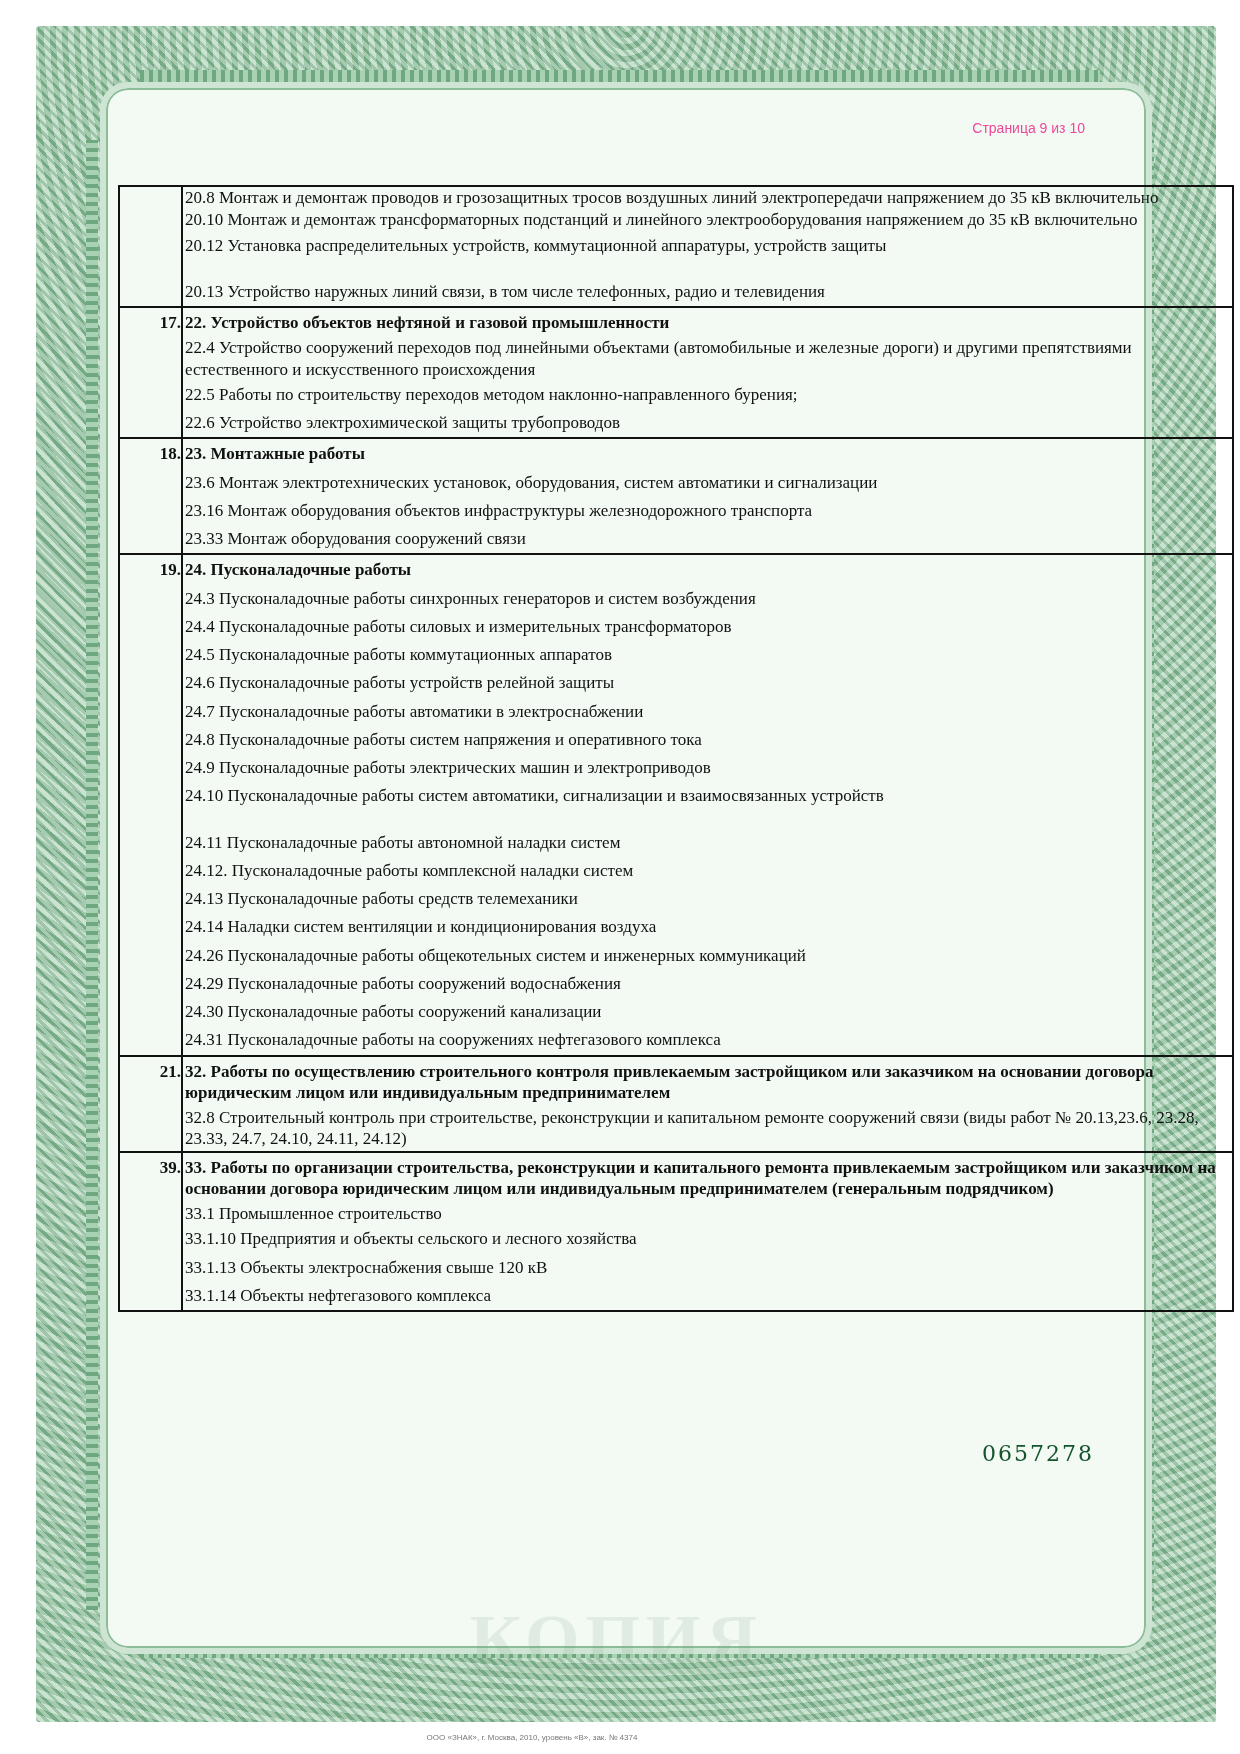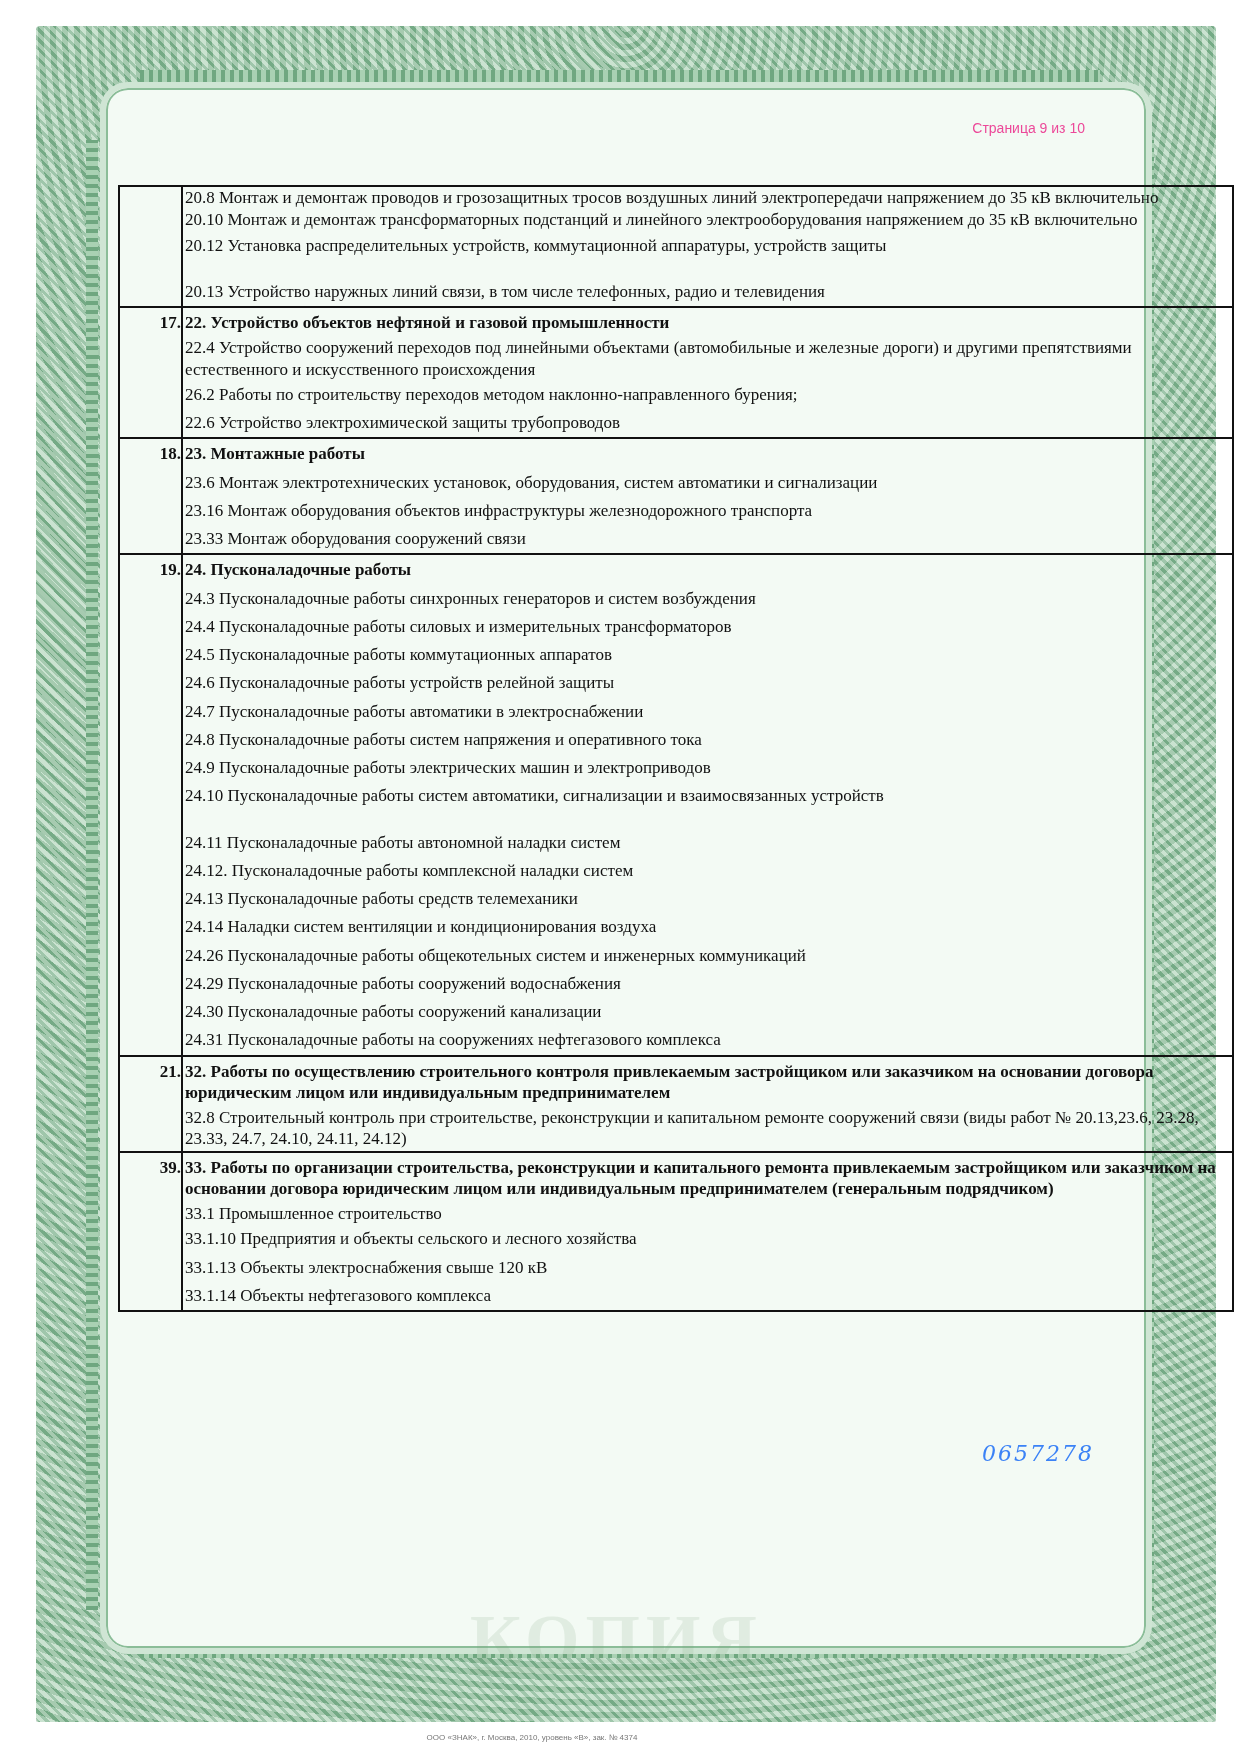--- a/index.html
+++ b/index.html
@@ -24,21 +24,21 @@
   table.main td { border-left:2px solid #111; border-right:2px solid #111; vertical-align:top; padding:0; }
   table.main tr.grp td { border-top:2px solid #111; }
   table.main tr.last td { border-bottom:2px solid #111; }
   td.num { width:61px; text-align:right; font-weight:bold; padding-top:4px !important; }
   td.body { padding:0 4px 0 2px !important; }
   .line { padding:3px 0 4px 0; }
   .line.tight { padding:0 0 1px 0; }
   .line.gap { padding-bottom:22px; }
   .head { font-weight:bold; padding:4px 0 4px 0; }
 
-  .serial { position:absolute; left:982px; top:1560px; font-family:"DejaVu Serif", serif; font-size:22px; letter-spacing:2px; color:#3b82f6;font-style:italic; }
+  .serial { position:absolute; left:982px; top:1560px; font-family:"DejaVu Serif", serif; font-size:22px; letter-spacing:2px; color:#14532d; }
   .imprint { position:absolute; left:0; width:1064px; top:1733px; text-align:center; font-family:"Liberation Sans", sans-serif; font-size:8px; color:#777; }
 </style>
 </head>
 <body>
 
 <div class="frame-outer"></div>
 <div class="band top"></div>
 <div class="band bottom"></div>
 <div class="band left"></div>
 <div class="band right"></div>
@@ -58,21 +58,21 @@
       <div class="line gap">20.12  Установка распределительных устройств, коммутационной аппаратуры, устройств защиты</div>
       <div class="line">20.13  Устройство наружных линий связи, в том числе телефонных, радио и телевидения</div>
     </td>
   </tr>
 
   <tr class="grp">
     <td class="num">17.</td>
     <td class="body">
       <div class="head">22.  Устройство объектов нефтяной и газовой промышленности</div>
       <div class="line tight">22.4  Устройство сооружений переходов под линейными объектами (автомобильные и железные дороги) и другими препятствиями естественного и искусственного происхождения</div>
-      <div class="line">26.2  Работы по строительству переходов методом наклонно-направленного бурения;</div>
+      <div class="line">22.5  Работы по строительству переходов методом наклонно-направленного бурения;</div>
       <div class="line">22.6  Устройство электрохимической защиты трубопроводов</div>
     </td>
   </tr>
 
   <tr class="grp">
     <td class="num">18.</td>
     <td class="body">
       <div class="head">23.  Монтажные работы</div>
       <div class="line">23.6  Монтаж электротехнических установок, оборудования, систем автоматики и сигнализации</div>
       <div class="line">23.16  Монтаж оборудования объектов инфраструктуры железнодорожного транспорта</div>

